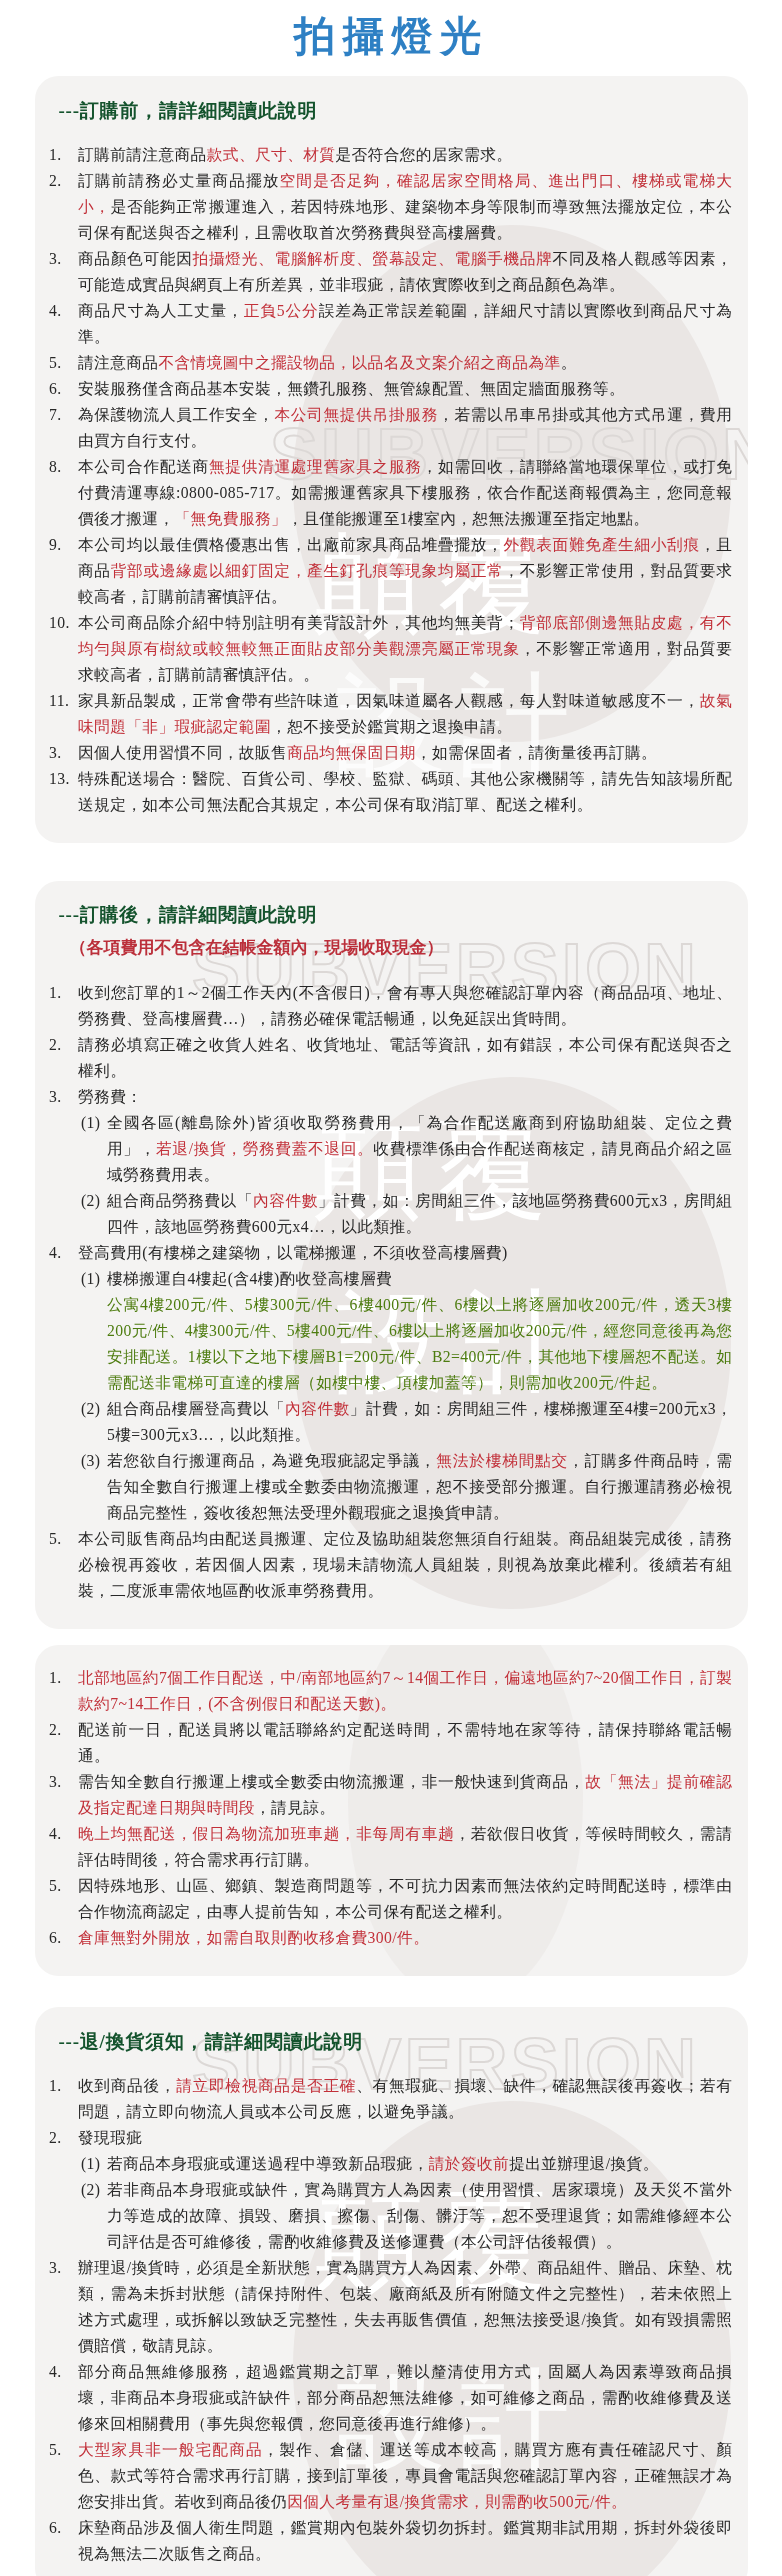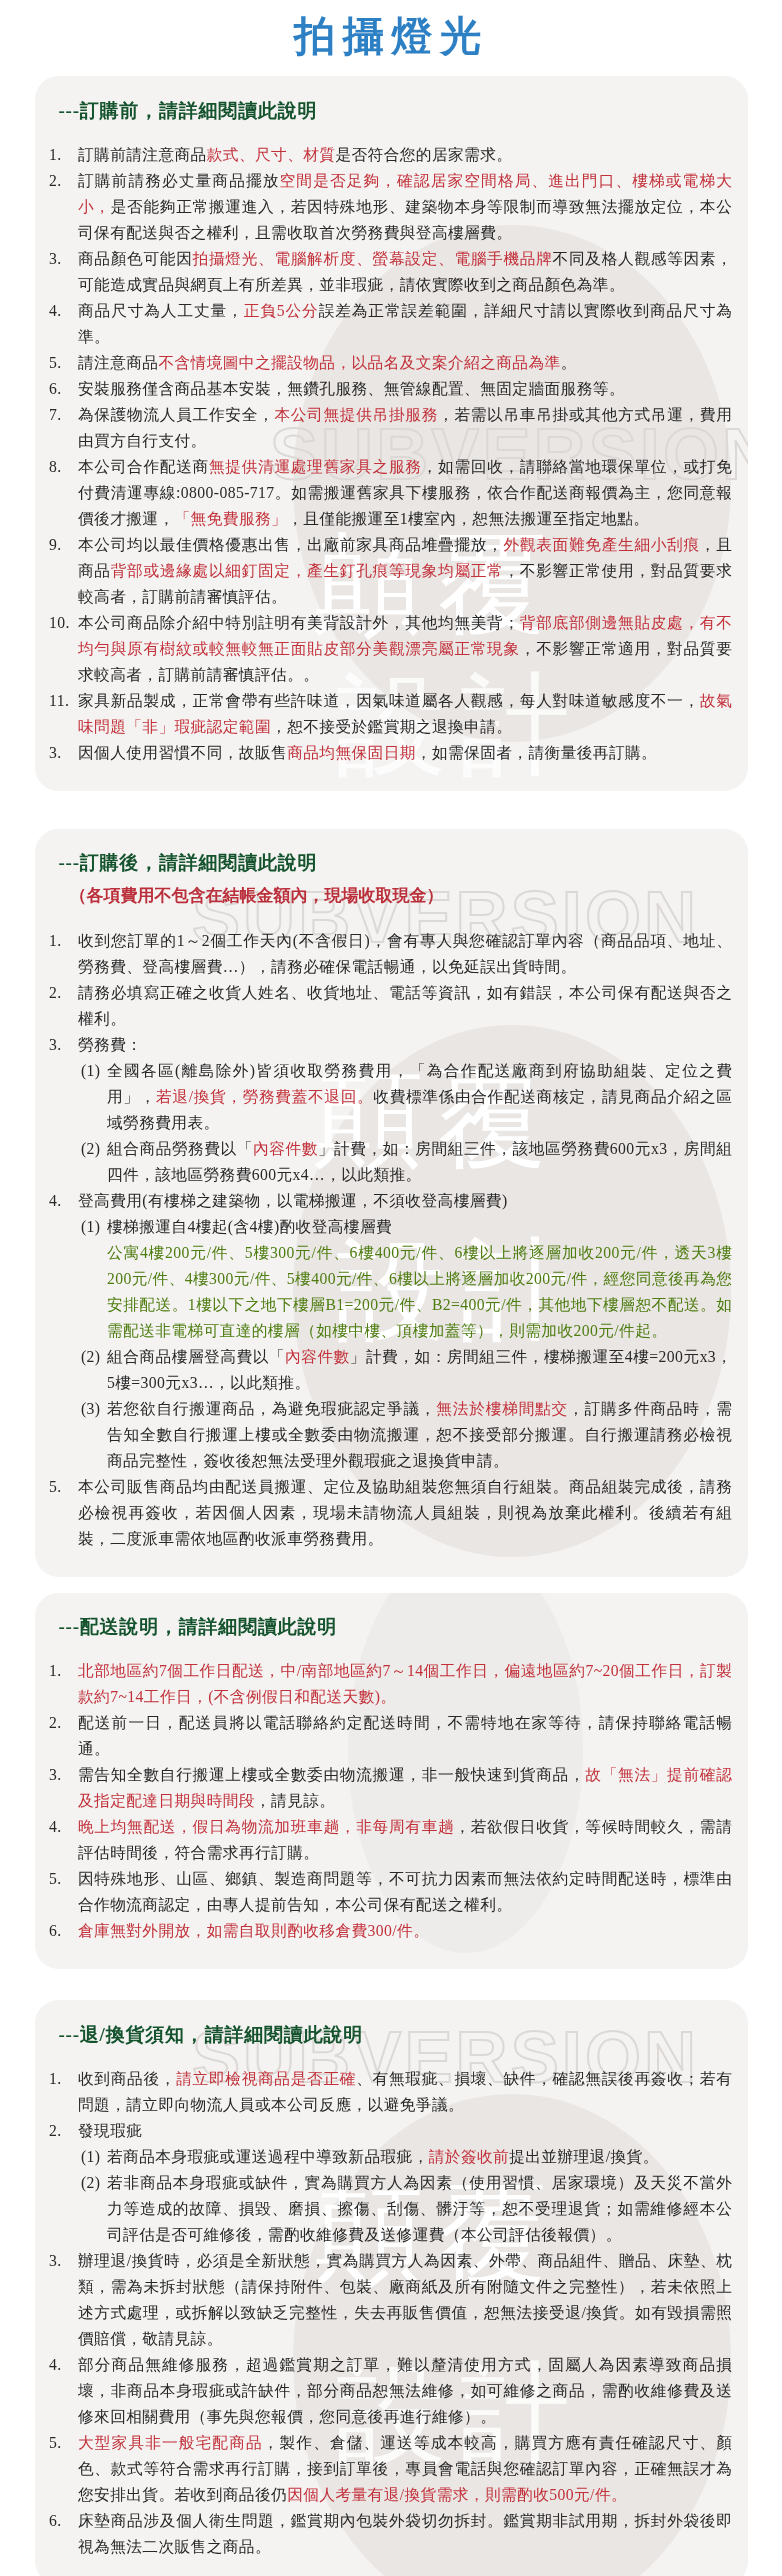--- a/index.html
+++ b/index.html
@@ -120,20 +120,21 @@
           <div class="item"><span class="num">3.</span><span class="seg-k">商品顏色可能因</span><span class="seg-r">拍攝燈光、電腦解析度、螢幕設定、電腦手機品牌</span><span class="seg-k">不同及格人觀感等因素，可能造成實品與網頁上有所差異，並非瑕疵，請依實際收到之商品顏色為準。</span></div>
           <div class="item"><span class="num">4.</span><span class="seg-k">商品尺寸為人工丈量，</span><span class="seg-r">正負5公分</span><span class="seg-k">誤差為正常誤差範圍，詳細尺寸請以實際收到商品尺寸為準。</span></div>
           <div class="item"><span class="num">5.</span><span class="seg-k">請注意商品</span><span class="seg-r">不含情境圖中之擺設物品，以品名及文案介紹之商品為準</span><span class="seg-k">。</span></div>
           <div class="item"><span class="num">6.</span><span class="seg-k">安裝服務僅含商品基本安裝，無鑽孔服務、無管線配置、無固定牆面服務等。</span></div>
           <div class="item"><span class="num">7.</span><span class="seg-k">為保護物流人員工作安全，</span><span class="seg-r">本公司無提供吊掛服務</span><span class="seg-k">，若需以吊車吊掛或其他方式吊運，費用由買方自行支付。</span></div>
           <div class="item"><span class="num">8.</span><span class="seg-k">本公司合作配送商</span><span class="seg-r">無提供清運處理舊家具之服務</span><span class="seg-k">，如需回收，請聯絡當地環保單位，或打免付費清運專線:0800-085-717。如需搬運舊家具下樓服務，依合作配送商報價為主，您同意報價後才搬運，</span><span class="seg-r">「無免費服務」</span><span class="seg-k">，且僅能搬運至1樓室內，恕無法搬運至指定地點。</span></div>
           <div class="item"><span class="num">9.</span><span class="seg-k">本公司均以最佳價格優惠出售，出廠前家具商品堆疊擺放，</span><span class="seg-r">外觀表面難免產生細小刮痕</span><span class="seg-k">，且商品</span><span class="seg-r">背部或邊緣處以細釘固定，產生釘孔痕等現象均屬正常</span><span class="seg-k">，不影響正常使用，對品質要求較高者，訂購前請審慎評估。</span></div>
           <div class="item"><span class="num">10.</span><span class="seg-k">本公司商品除介紹中特別註明有美背設計外，其他均無美背；</span><span class="seg-r">背部底部側邊無貼皮處，有不均勻與原有樹紋或較無較無正面貼皮部分美觀漂亮屬正常現象</span><span class="seg-k">，不影響正常適用，對品質要求較高者，訂購前請審慎評估。。</span></div>
           <div class="item"><span class="num">11.</span><span class="seg-k">家具新品製成，正常會帶有些許味道，因氣味道屬各人觀感，每人對味道敏感度不一，</span><span class="seg-r">故氣味問題「非」瑕疵認定範圍</span><span class="seg-k">，恕不接受於鑑賞期之退換申請。</span></div>
           <div class="item"><span class="num">3.</span><span class="seg-k">因個人使用習慣不同，故販售</span><span class="seg-r">商品均無保固日期</span><span class="seg-k">，如需保固者，請衡量後再訂購。</span></div>
+          <div class="item"><span class="num">13.</span><span class="seg-k">特殊配送場合：醫院、百貨公司、學校、監獄、碼頭、其他公家機關等，請先告知該場所配送規定，如本公司無法配合其規定，本公司保有取消訂單、配送之權利。</span></div>
         </div>
       </section>
       <section class="notice-box wm-s1 gap-sm">
         <div class="wm">
           <div class="wm-blob"></div>
           <div class="wm-zh wm-zh1">顛覆</div>
           <div class="wm-zh wm-zh2">設計</div>
           <div class="wm-en">SUBVERSION</div>
         </div>
         <div class="box-inner">
@@ -150,21 +151,20 @@
           <div class="sub"><span class="marker">(2)</span><span class="seg-k">組合商品樓層登高費以「</span><span class="seg-r">內容件數</span><span class="seg-k">」計費，如：房間組三件，樓梯搬運至4樓=200元x3，5樓=300元x3…，以此類推。</span></div>
           <div class="sub"><span class="marker">(3)</span><span class="seg-k">若您欲自行搬運商品，為避免瑕疵認定爭議，</span><span class="seg-r">無法於樓梯間點交</span><span class="seg-k">，訂購多件商品時，需告知全數自行搬運上樓或全數委由物流搬運，恕不接受部分搬運。自行搬運請務必檢視商品完整性，簽收後恕無法受理外觀瑕疵之退換貨申請。</span></div>
           <div class="item"><span class="num">5.</span><span class="seg-k">本公司販售商品均由配送員搬運、定位及協助組裝您無須自行組裝。商品組裝完成後，請務必檢視再簽收，若因個人因素，現場未請物流人員組裝，則視為放棄此權利。後續若有組裝，二度派車需依地區酌收派車勞務費用。</span></div>
         </div>
       </section>
       <section class="notice-box wm-s2 gap-md">
         <div class="wm">
           <div class="wm-blob"></div>
         </div>
         <div class="box-inner">
-          <div class="sec-header">---配送說明，請詳細閱讀此說明</div>
           <div class="item"><span class="num">1.</span><span class="seg-r">北部地區約7個工作日配送，中/南部地區約7～14個工作日，偏遠地區約7~20個工作日，訂製款約7~14工作日，(不含例假日和配送天數)。</span></div>
           <div class="item"><span class="num">2.</span><span class="seg-k">配送前一日，配送員將以電話聯絡約定配送時間，不需特地在家等待，請保持聯絡電話暢通。</span></div>
           <div class="item"><span class="num">3.</span><span class="seg-k">需告知全數自行搬運上樓或全數委由物流搬運，非一般快速到貨商品，</span><span class="seg-r">故「無法」提前確認及指定配達日期與時間段</span><span class="seg-k">，請見諒。</span></div>
           <div class="item"><span class="num">4.</span><span class="seg-r">晚上均無配送，假日為物流加班車趟，非每周有車趟</span><span class="seg-k">，若欲假日收貨，等候時間較久，需請評估時間後，符合需求再行訂購。</span></div>
           <div class="item"><span class="num">5.</span><span class="seg-k">因特殊地形、山區、鄉鎮、製造商問題等，不可抗力因素而無法依約定時間配送時，標準由合作物流商認定，由專人提前告知，本公司保有配送之權利。</span></div>
           <div class="item"><span class="num">6.</span><span class="seg-r">倉庫無對外開放，如需自取則酌收移倉費300/件。</span></div>
         </div>
       </section>
       <section class="notice-box wm-s3 ">
         <div class="wm">

